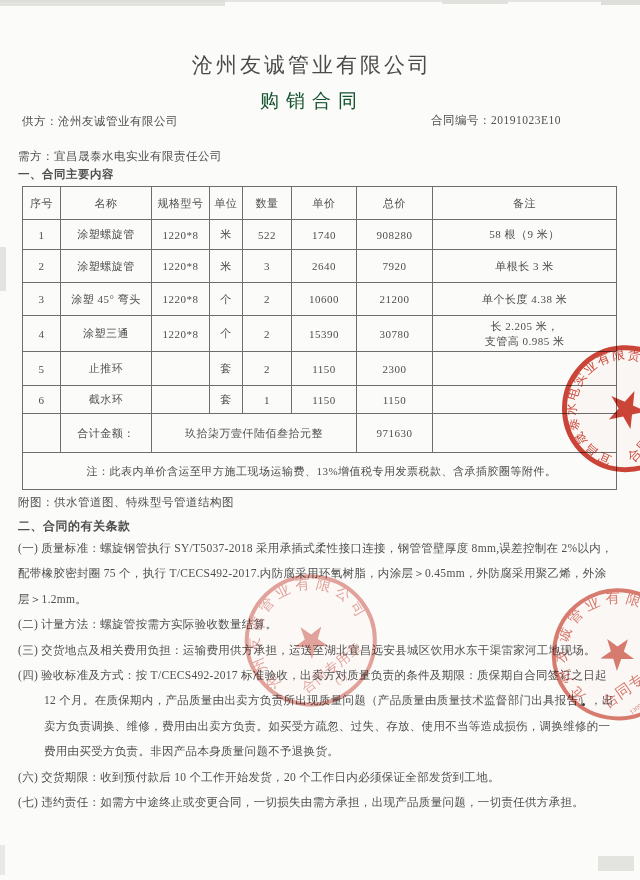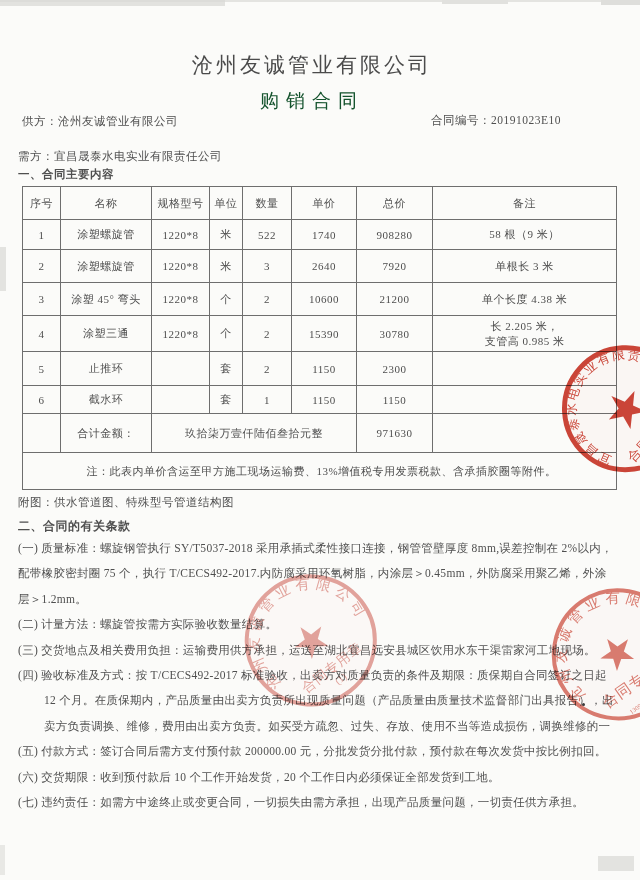--- a/index.html
+++ b/index.html
@@ -181,21 +181,21 @@
 
 <div class="abs terms">
   <div>(一) 质量标准：螺旋钢管执行 SY/T5037-2018 采用承插式柔性接口连接，钢管管壁厚度 8mm,误差控制在 2%以内，</div>
   <div>配带橡胶密封圈 75 个，执行 T/CECS492-2017.内防腐采用环氧树脂，内涂层＞0.45mm，外防腐采用聚乙烯，外涂</div>
   <div>层＞1.2mm。</div>
   <div>(二) 计量方法：螺旋管按需方实际验收数量结算。</div>
   <div>(三) 交货地点及相关费用负担：运输费用供方承担，运送至湖北宜昌远安县城区饮用水东干渠雷家河工地现场。</div>
   <div>(四) 验收标准及方式：按 T/CECS492-2017 标准验收，出卖方对质量负责的条件及期限：质保期自合同签订之日起</div>
   <div class="indent">12 个月。在质保期内，产品质量由出卖方负责所出现质量问题（产品质量由质量技术监督部门出具报告），出</div>
   <div class="indent">卖方负责调换、维修，费用由出卖方负责。如买受方疏忽、过失、存放、使用不当等造成损伤，调换维修的一</div>
-  <div>(五) 付款方式：签订合同后需方支付预付款 200000.00 元，分批发货分批付款，预付款在每次发货中按比例扣回。</div>
+  <div class="indent">费用由买受方负责。非因产品本身质量问题不予退换货。</div>
   <div>(六) 交货期限：收到预付款后 10 个工作开始发货，20 个工作日内必须保证全部发货到工地。</div>
   <div>(七) 违约责任：如需方中途终止或变更合同，一切损失由需方承担，出现产品质量问题，一切责任供方承担。</div>
 </div>
 
 <div class="stamp stamp-a">
   <svg width="140" height="140" viewBox="-70 -70 140 140">
     <defs>
         <path id="arcA" d="M -40.9 28.7 A 50 50 0 1 1 40.9 28.7" fill="none"></path>
       </defs>
     <circle cx="0" cy="0" r="61" fill="rgba(240,150,140,0.06)" stroke="#c93223" stroke-width="5"></circle>

